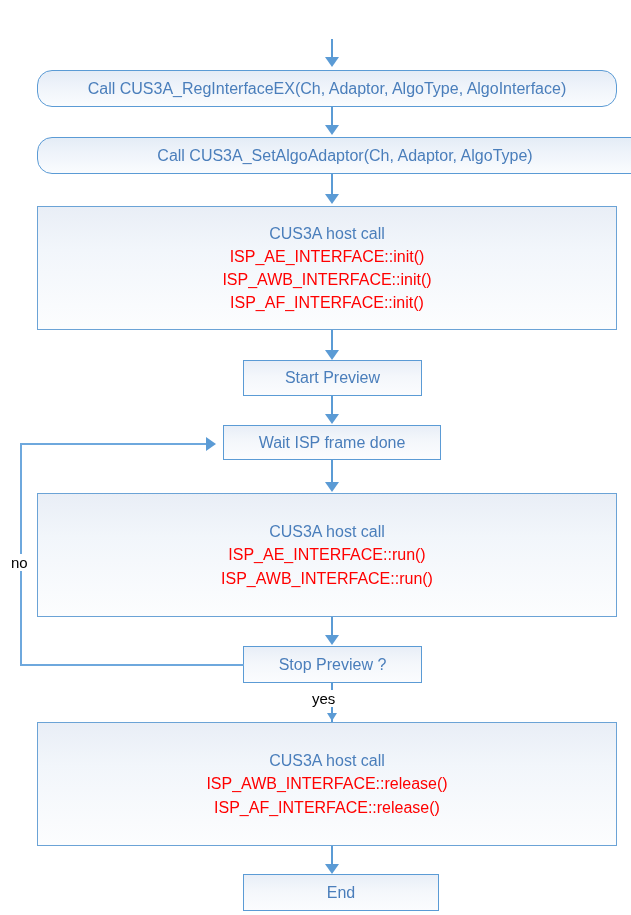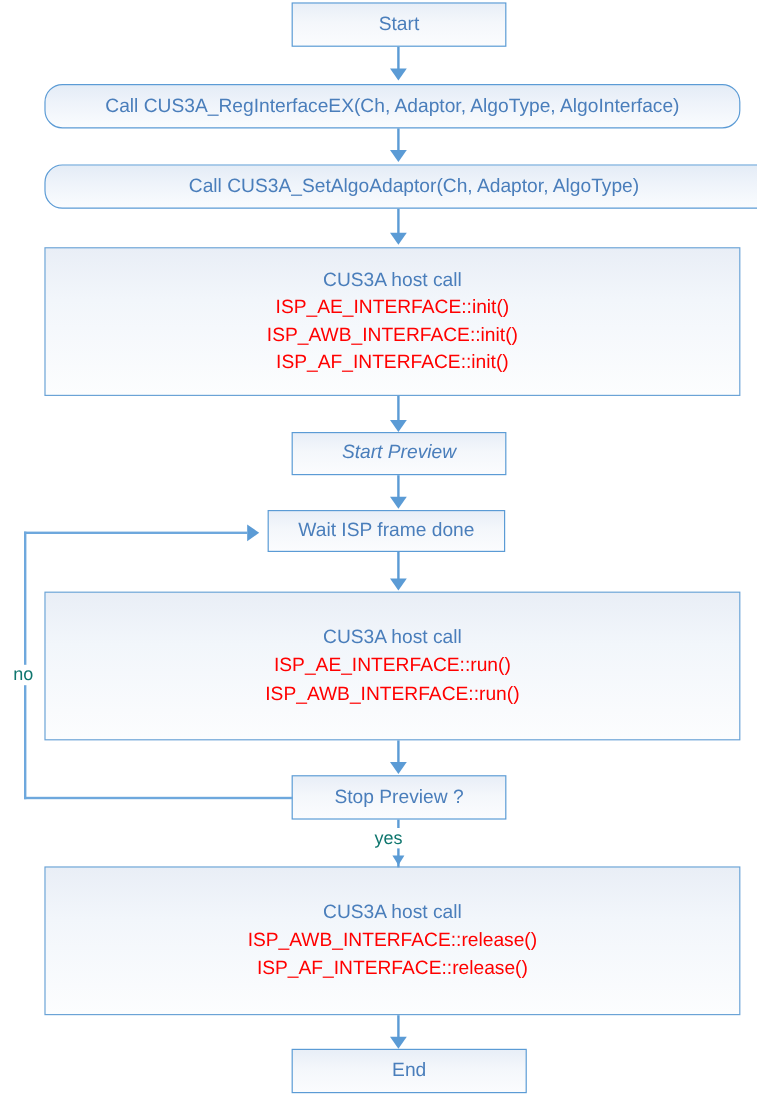--- a/index.html
+++ b/index.html
@@ -84,35 +84,32 @@
     background: #6ea8dd;
   }
   .rail-h {
     position: absolute;
     height: 2px;
     background: #6ea8dd;
   }
 
   .edge-label {
     position: absolute;
-    color: #0f766e;
+    color: #000000;
     font-size: 15px;
     white-space: nowrap;
     background: #ffffff;
     padding: 0 2px;
   }
 </style>
 </head>
 <body>
 
 <div id="canvas">
 
-  <div class="node" style="left:243px; top:2px; width:179px; height:37px;">
-    <span>Start</span>
-  </div>
   <div class="vline" style="left:331px; top:39px; width:2px; height:20px;"></div>
   <div class="arrow-down" style="left:325px; top:57px;"></div>
 
   <div class="node wide" style="left:37px; top:70px; width:580px; height:37px;">
     <span>Call CUS3A_RegInterfaceEX(Ch, Adaptor, AlgoType, AlgoInterface)</span>
   </div>
   <div class="vline" style="left:331px; top:107px; width:2px; height:20px;"></div>
   <div class="arrow-down" style="left:325px; top:125px;"></div>
 
   <div class="node wide" style="left:37px; top:137px; width:616px; height:37px;">
@@ -123,27 +120,27 @@
 
   <div class="node block" style="left:37px; top:206px; width:580px; height:124px;">
     <span class="hdr">CUS3A host call</span>
     <span class="api">ISP_AE_INTERFACE::init()</span>
     <span class="api">ISP_AWB_INTERFACE::init()</span>
     <span class="api">ISP_AF_INTERFACE::init()</span>
   </div>
   <div class="vline" style="left:331px; top:330px; width:2px; height:22px;"></div>
   <div class="arrow-down" style="left:325px; top:350px;"></div>
 
-  <div class="node" style="left:243px; top:360px; width:179px; height:36px;font-style:italic;">
+  <div class="node" style="left:243px; top:360px; width:179px; height:36px;">
     <span>Start Preview</span>
   </div>
   <div class="vline" style="left:331px; top:396px; width:2px; height:21px;"></div>
   <div class="arrow-down" style="left:325px; top:414px;"></div>
 
-  <div class="node" style="left:223px; top:425px; width:198px; height:35px;">
+  <div class="node" style="left:223px; top:425px; width:218px; height:35px;">
     <span>Wait ISP frame done</span>
   </div>
   <div class="vline" style="left:331px; top:460px; width:2px; height:24px;"></div>
   <div class="arrow-down" style="left:325px; top:482px;"></div>
 
   <div class="node block" style="left:37px; top:493px; width:580px; height:124px;">
     <span class="hdr">CUS3A host call</span>
     <span class="api">ISP_AE_INTERFACE::run()</span>
     <span class="api">ISP_AWB_INTERFACE::run()</span>
   </div>

